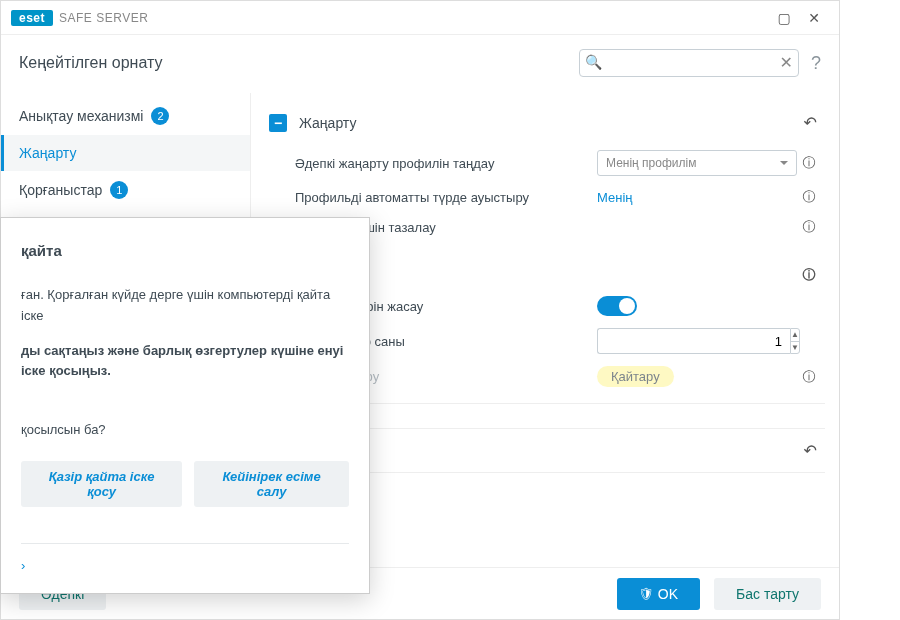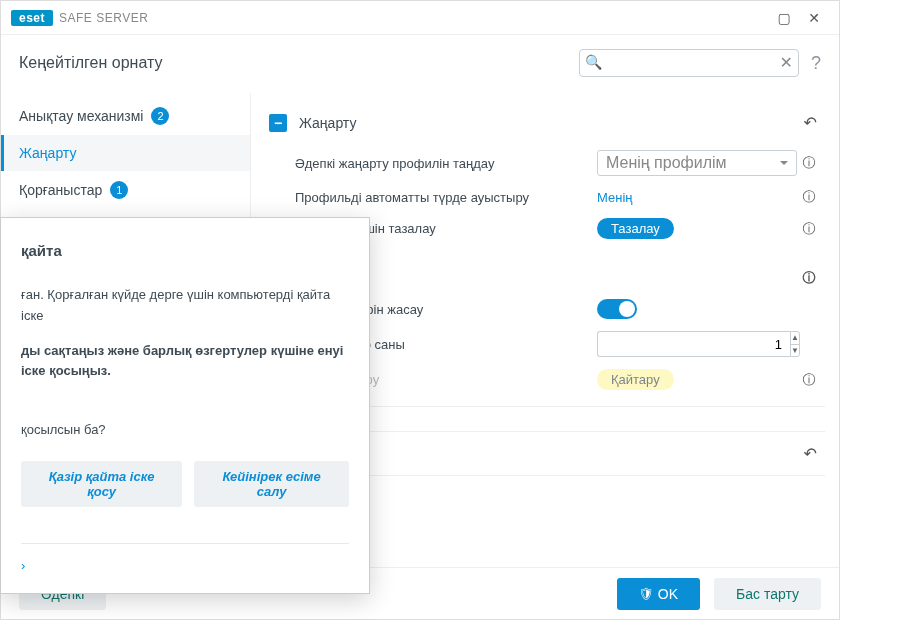--- a/index.html
+++ b/index.html
@@ -27,21 +27,21 @@
 .section { border-bottom: 1px solid #eee; }
 .section-head { display: flex; align-items: center; padding: 8px 4px; }
 .collapse-box { width: 18px; height: 18px; background: #0a8ed6; color: #fff; display: flex; align-items: center; justify-content: center; font-size: 14px; font-weight: 700; border-radius: 2px; margin-right: 12px; cursor: pointer; }
 .section-title { font-size: 14px; color: #3f4b54; flex: 1; }
 .undo-icon { color: #555; font-size: 16px; cursor: pointer; padding: 4px; }
 .row { display: flex; align-items: center; padding: 6px 4px 6px 30px; font-size: 13px; color: #3f4b54; }
 .row-label { flex: 1; }
 .row-label.disabled { color: #b4bcc2; }
 .row-ctrl { width: 200px; display: flex; align-items: center; }
 .row-info { width: 24px; text-align: center; color: #555; cursor: pointer; }
-.select { width: 100%; height: 26px; border: 1px solid #c8d0d6; border-radius: 3px; background: #fff; font-size: 16px; color: #888; padding: 0 8px; cursor: pointer; position: relative; display: flex; align-items: center; }
+.select { width: 100%; height: 26px; border: 1px solid #c8d0d6; border-radius: 3px; background: #fff; font-size: 12px; color: #888; padding: 0 8px; cursor: pointer; position: relative; display: flex; align-items: center; }
 .select::after { content: ""; position: absolute; right: 8px; top: 10px; border: 4px solid transparent; border-top-color: #888; }
 .link { color: #0a8ed6; font-size: 13px; cursor: pointer; }
 .pill-btn { background: #0a8ed6; color: #fff; border: none; border-radius: 12px; padding: 3px 14px; font-size: 13px; cursor: pointer; }
 .pill-btn.disabled { background: #fef9c3; color: #7c858c; cursor: default; }
 .toggle { width: 40px; height: 20px; background: #0a8ed6; border-radius: 10px; position: relative; cursor: pointer; }
 .toggle::after { content: ""; position: absolute; right: 2px; top: 2px; width: 16px; height: 16px; background: #fff; border-radius: 50%; }
 .spinner { display: flex; width: 100%; }
 .spinner input { flex: 1; height: 26px; border: 1px solid #c8d0d6; border-right: none; border-radius: 3px 0 0 3px; text-align: right; padding: 0 8px; font-size: 13px; }
 .spin-btns { width: 20px; display: flex; flex-direction: column; border: 1px solid #c8d0d6; border-radius: 0 3px 3px 0; }
 .spin-btn { flex: 1; font-size: 8px; display: flex; align-items: center; justify-content: center; color: #666; cursor: pointer; }
@@ -128,23 +128,20 @@
         <div class="row">
           <div class="row-label">Профильді автоматты түрде ауыстыру</div>
           <div class="row-ctrl">
             <span class="link">Менің</span>
           </div>
           <div class="row-info info-glyph"></div>
         </div>
 
         <div class="row">
           <div class="row-label">Жаңарту кэшін тазалау</div>
-          <div class="row-ctrl">
-            <button class="pill-btn">Тазалау</button>
-          </div>
           <div class="row-info info-glyph"></div>
         </div>
 
         <div style="height:18px"></div>
 
         <div class="row" style="padding-left:4px; font-weight:600;">
           <div class="row-label">діру</div>
           <div class="row-ctrl"></div>
           <div class="row-info info-glyph"></div>
         </div>

